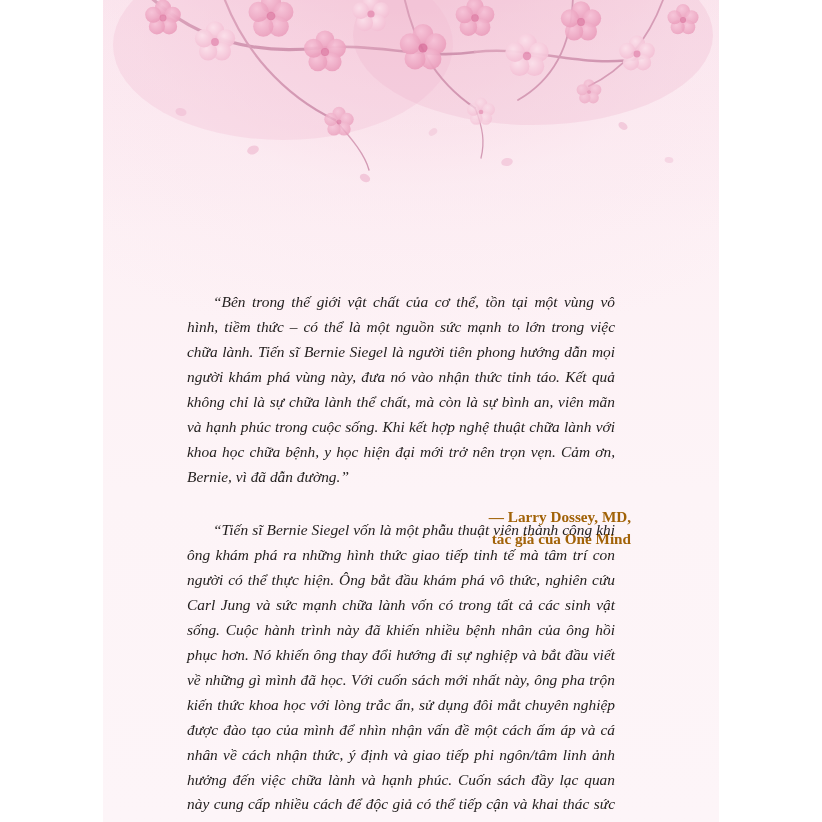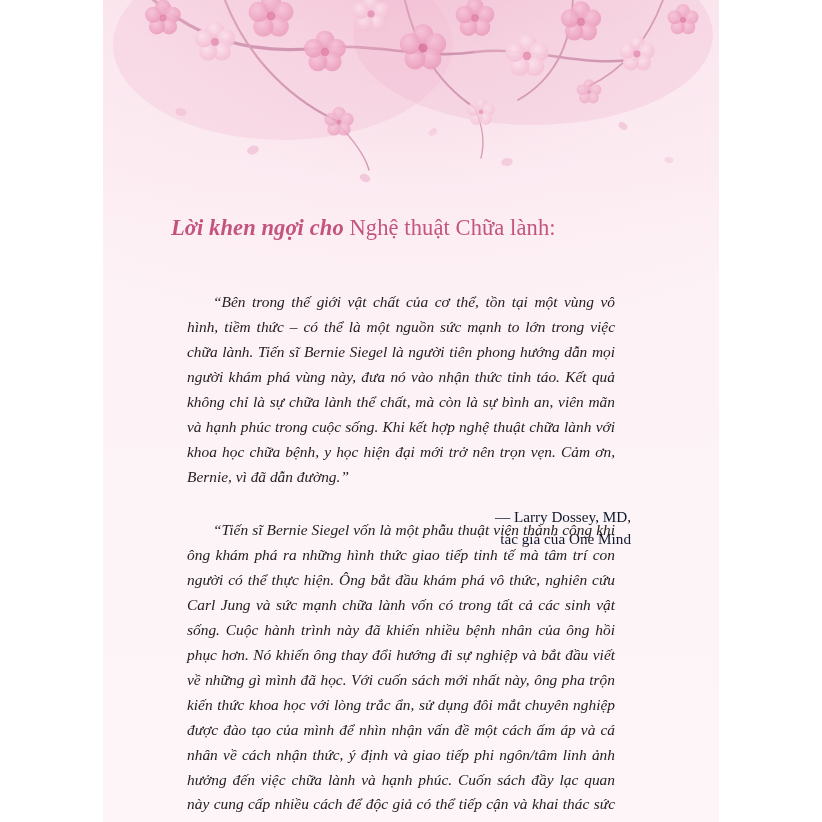--- a/index.html
+++ b/index.html
@@ -89,25 +89,25 @@
     font-size: 15.4px;
     line-height: 1.62;
     text-align: justify;
     text-indent: 26px;
     margin: 16px;
     color: #23201f;
   }
   .attrib {
     margin-top: 6px;
     font-style: normal;
-    font-weight: normal;
+    font-weight: bold;
     font-size: 15.2px;
     line-height: 1.45;
     text-align: right;
-    color: #0f172a;
+    color: #a16207;
   }
   .attrib .line { display: block; }
 
   #quote-1 { top: 274px; }
   #quote-2 { top: 502px; }
 
   #quote-2 .attrib { text-align: right; }
 </style>
 </head>
 <body>
@@ -276,23 +276,20 @@
           <ellipse cx="520" cy="126" rx="5" ry="3.4" fill="#e9a6c3" opacity="0.45" transform="rotate(35 520 126)"></ellipse>
           <ellipse cx="78" cy="112" rx="5.6" ry="3.9" fill="#edb1cb" opacity="0.45" transform="rotate(15 78 112)"></ellipse>
           <ellipse cx="330" cy="132" rx="4.6" ry="3.2" fill="#f0bcd3" opacity="0.45" transform="rotate(-35 330 132)"></ellipse>
           <ellipse cx="566" cy="160" rx="4.4" ry="3" fill="#eeb6cf" opacity="0.4" transform="rotate(10 566 160)"></ellipse>
         </g>
       </svg>
     </div>
 
     <div id="content">
 
-      <div class="heading">
-        <span class="em">Lời khen ngợi cho </span><span class="rest">Nghệ thuật Chữa lành:</span>
-      </div>
 
       <div class="quote-block" id="quote-1">
         <p class="quote-text">“Bên trong thế giới vật chất của cơ thể, tồn tại một vùng vô hình, tiềm thức – có thể là một nguồn sức mạnh to lớn trong việc chữa lành. Tiến sĩ Bernie Siegel là người tiên phong hướng dẫn mọi người khám phá vùng này, đưa nó vào nhận thức tỉnh táo. Kết quả không chỉ là sự chữa lành thể chất, mà còn là sự bình an, viên mãn và hạnh phúc trong cuộc sống. Khi kết hợp nghệ thuật chữa lành với khoa học chữa bệnh, y học hiện đại mới trở nên trọn vẹn. Cảm ơn, Bernie, vì đã dẫn đường.”</p>
         <div class="attrib">
           <span class="line">— Larry Dossey, MD,</span>
           <span class="line">tác giả của One Mind</span>
         </div>
       </div>
 
       <div class="quote-block" id="quote-2">

